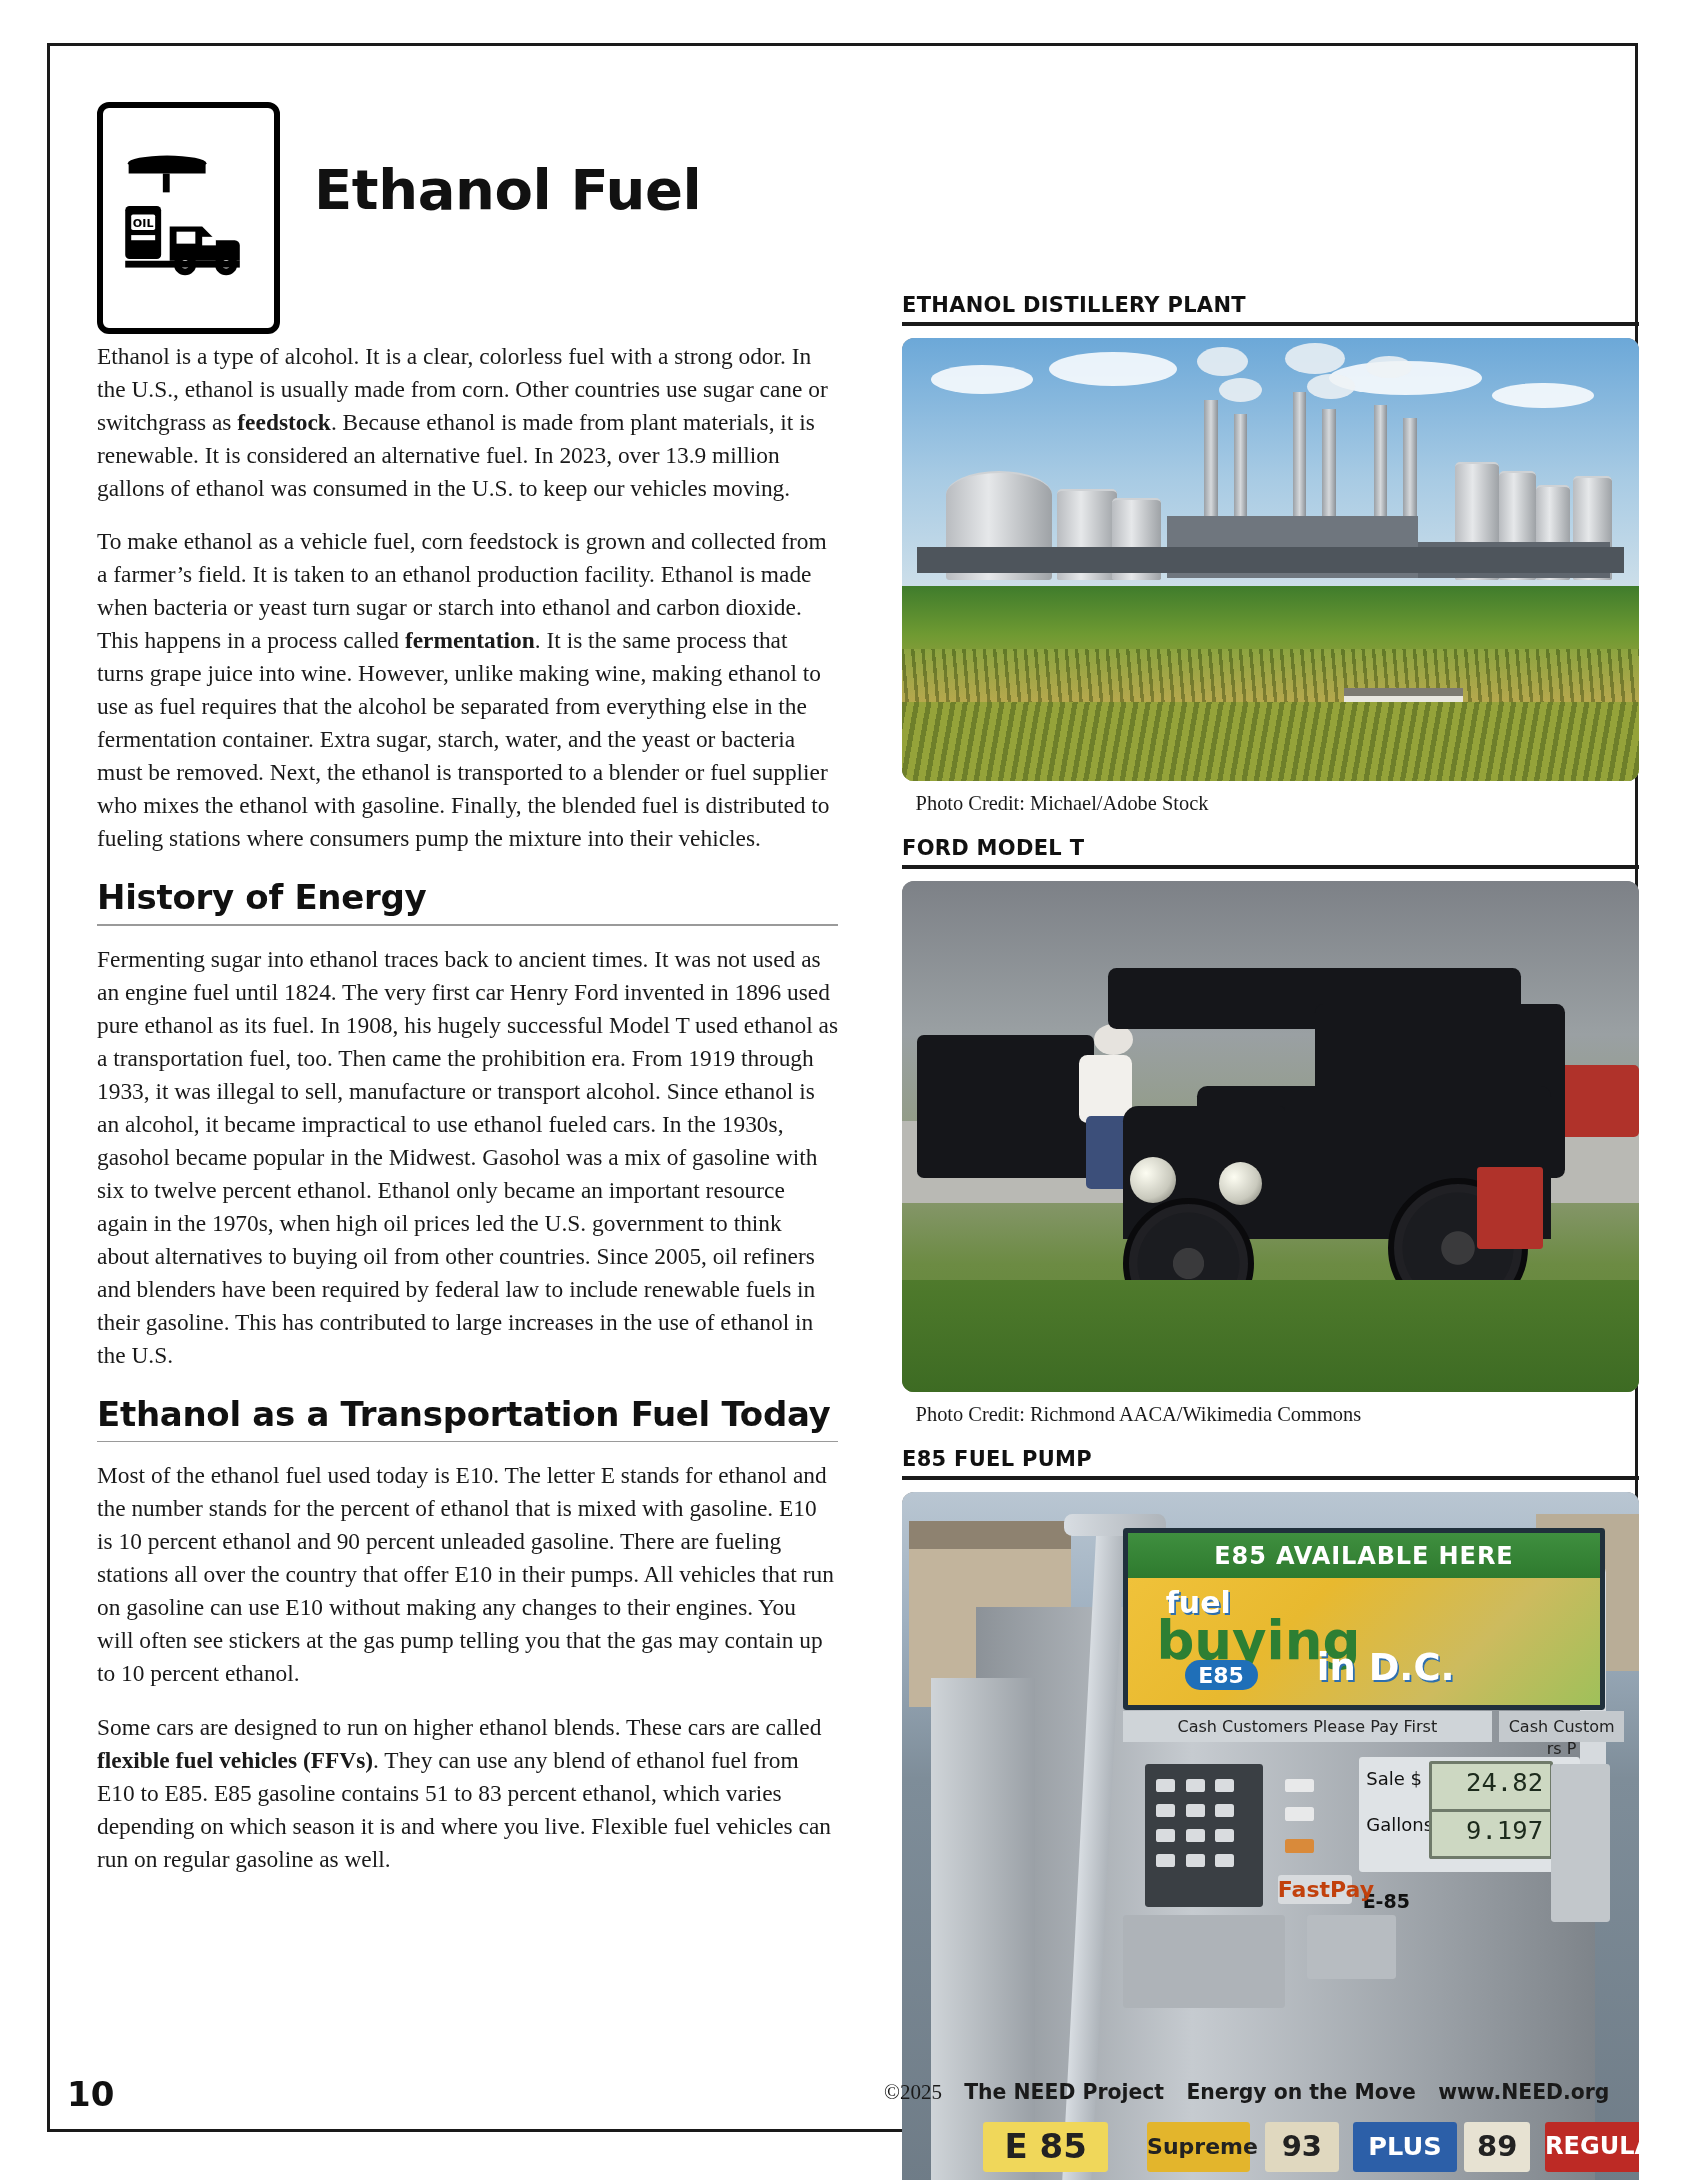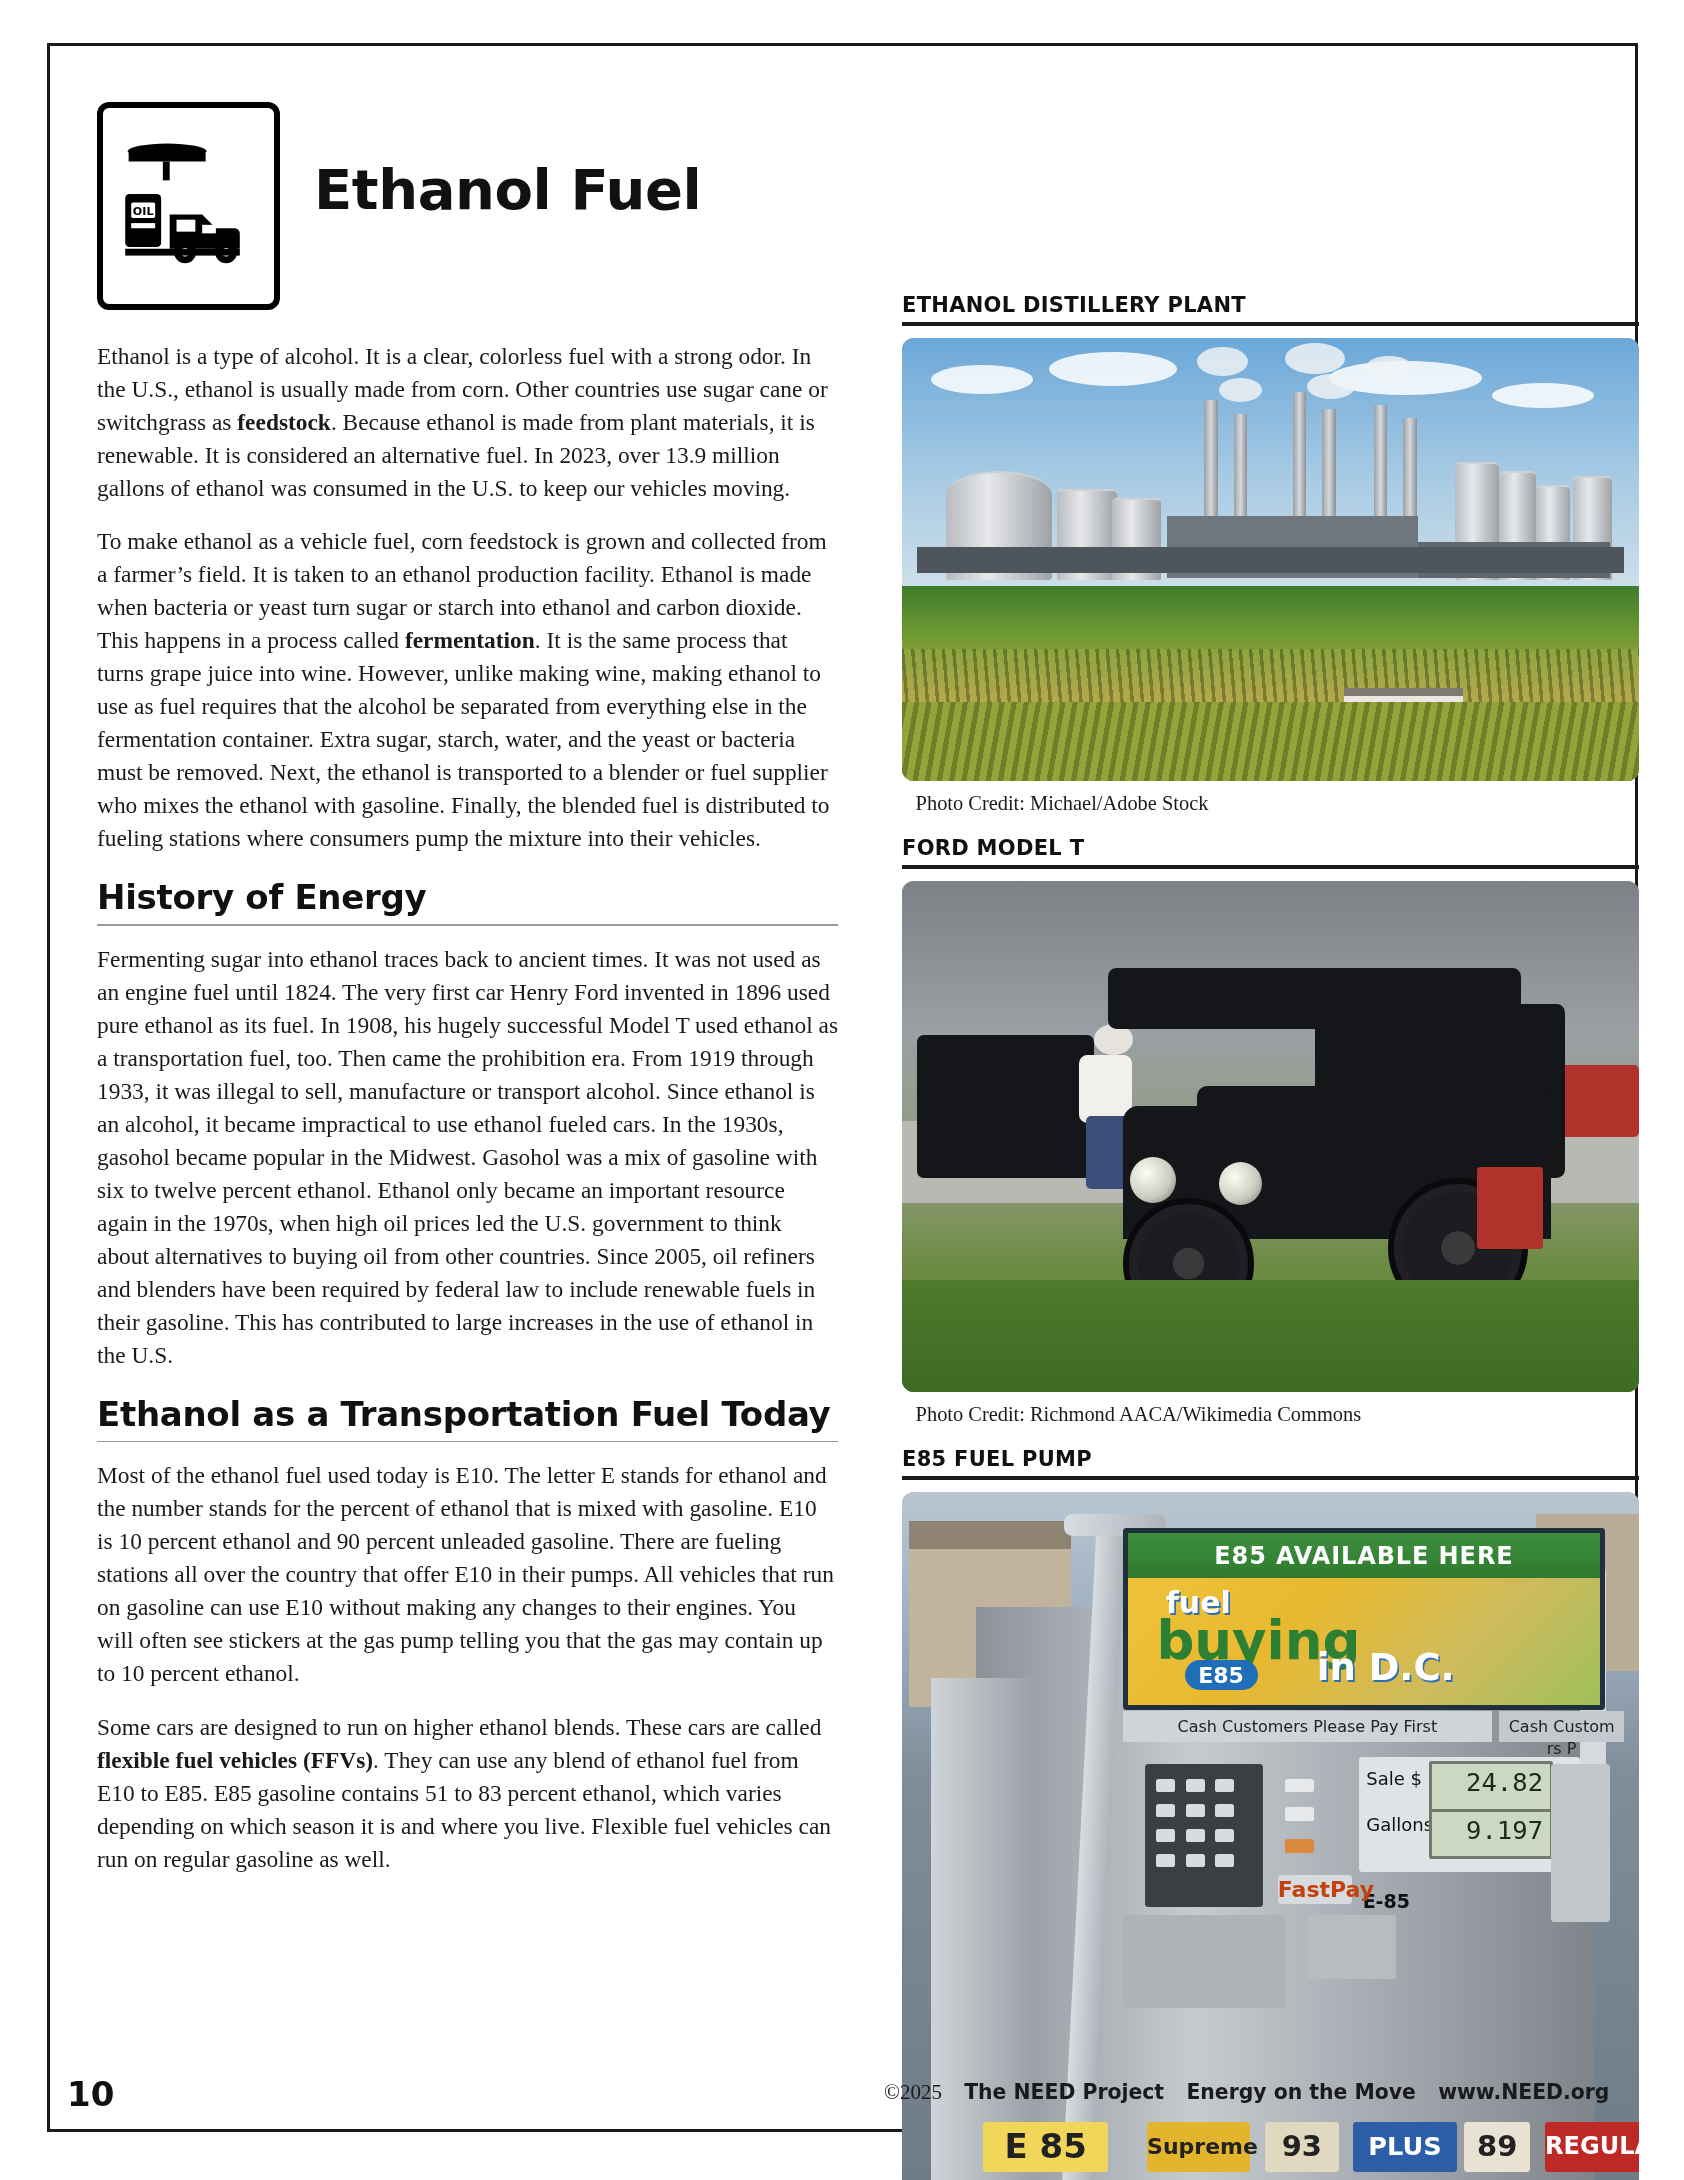--- a/index.html
+++ b/index.html
@@ -32,21 +32,21 @@
     left: 47px;
     top: 47px;
     width: 741px;
     height: 196px;
   }
   .logo-box {
     position: absolute;
     left: 0;
     top: 8.5px;
     width: 183px;
-    height: 208px;
+    height: 232px;
     border: 6px solid #000;
     border-radius: 12px;
     box-sizing: border-box;
     background: #fff;
   }
   .logo-inner { position: absolute; left: 0; top: 0; width: 100%; height: 100%; }
   .title {
     position: absolute;
     left: 217px;
     top: 64px;

